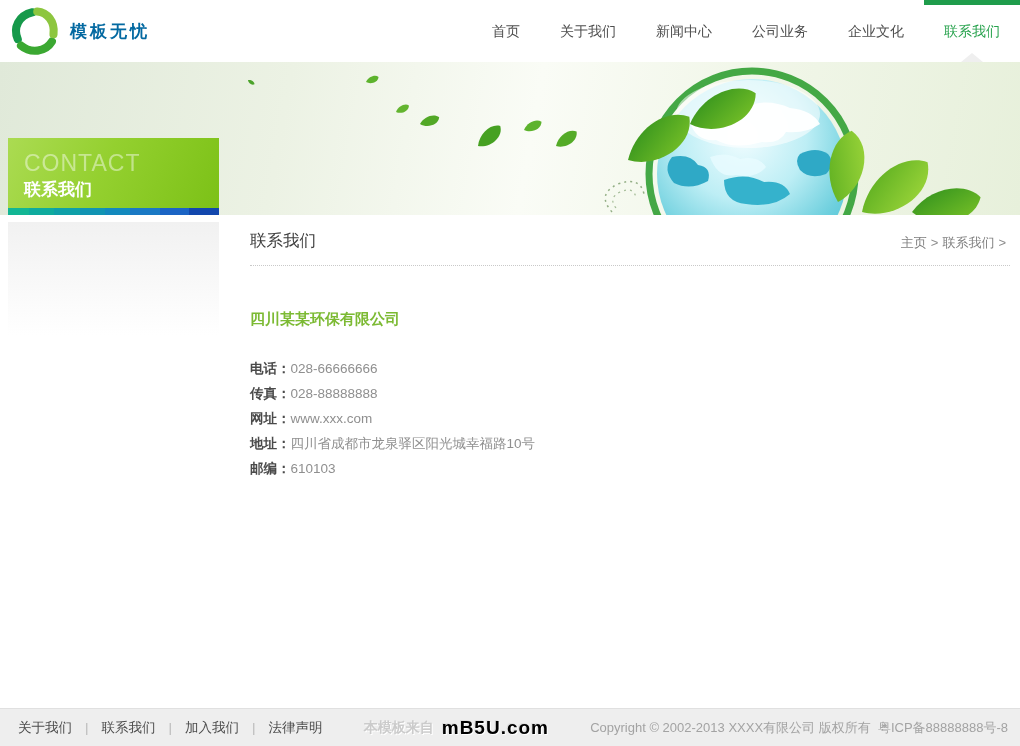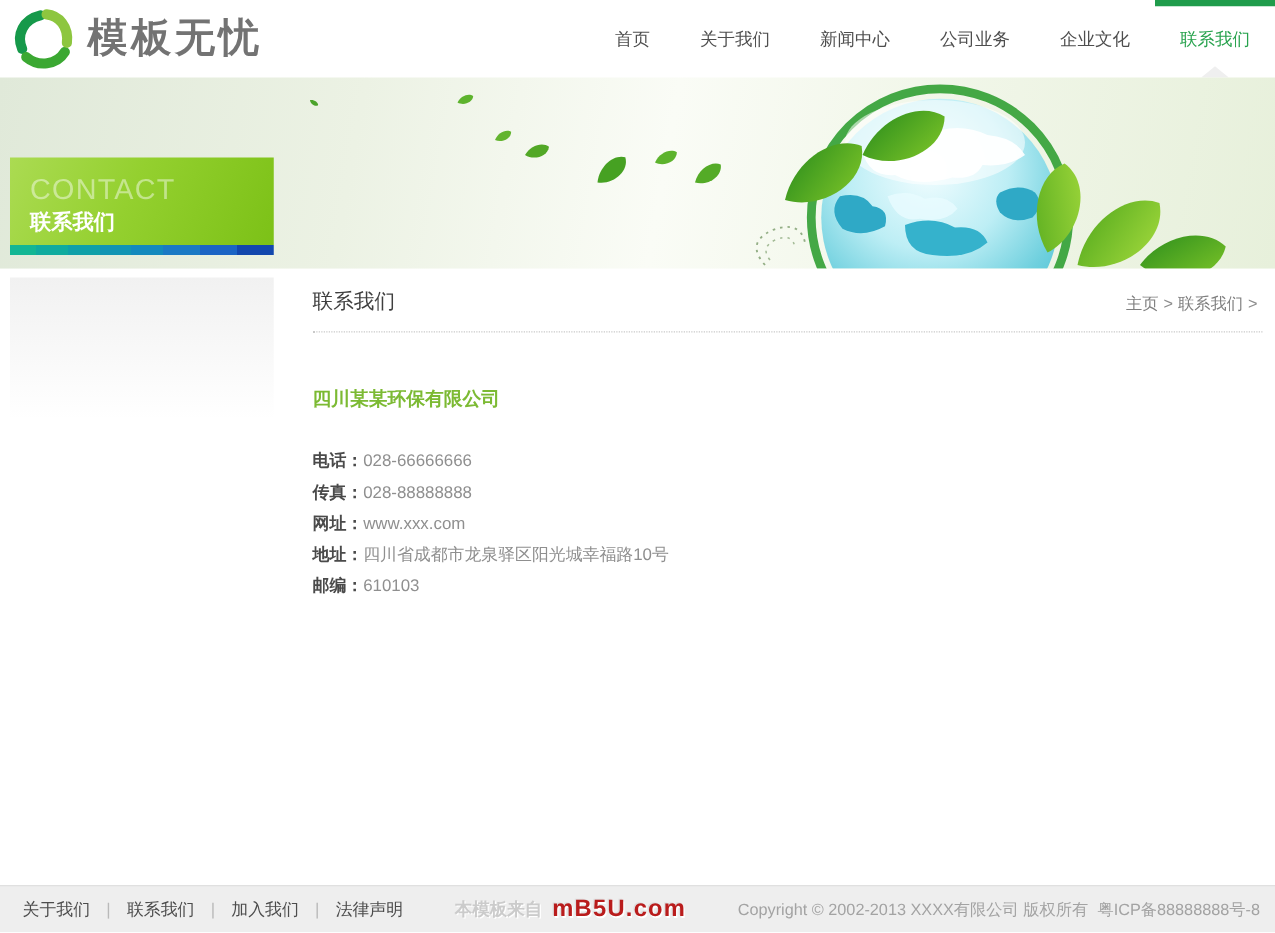--- a/index.html
+++ b/index.html
@@ -3,33 +3,33 @@
 <meta charset="utf-8">
 <style>
   * { margin:0; padding:0; box-sizing:border-box; }
   html,body { background:#fff; }
   body { font-family:"Liberation Sans","DejaVu Sans",sans-serif; }
   .page { width:1020px; height:746px; position:relative; overflow:hidden; background:#fff; margin:0 auto; }
 
   
   .header { height:62px; background:#fff; display:flex; justify-content:space-between; position:relative; }
   .logo { display:flex; align-items:center; gap:10px; padding-left:8px; cursor:pointer; }
-  .logo-text { font-size:32px; font-weight:bold; color:#737373; letter-spacing:3px; }
+  .logo-text { font-size:17px; font-weight:bold; color:#0369a1; letter-spacing:3px; }
   .nav { display:flex; }
   .nav-item { display:block; line-height:62px; padding:0 20px; font-size:14px; color:#4e4e4e; text-decoration:none; position:relative; cursor:pointer; }
   .nav-item.active { color:#27a24d; }
   .nav-item.active::before { content:""; position:absolute; top:0; left:0; right:0; height:5px; background:#1f9c4b; }
   .nav-item.active::after { content:""; position:absolute; bottom:0; left:50%; margin-left:-11px; width:0; height:0;
       border-left:11px solid transparent; border-right:11px solid transparent; border-bottom:9px solid #efefef; }
 
   
   .banner { height:153px; position:relative; overflow:hidden;
       background:linear-gradient(100deg,#e0e9d9 0%,#ecf2e4 28%,#fafcf6 52%,#f2f7ea 70%,#e7f0db 100%); }
   .banner-art { position:absolute; top:0; left:0; }
-  .contact-box { position:absolute; left:8px; top:64px; width:211px; }
+  .contact-box { position:absolute; left:8px; top:76px; width:211px; }
   .contact-box-main { height:70px; padding:12px 0 0 16px;
       background:linear-gradient(115deg,#abdb52 0%,#94d02f 45%,#7cc117 100%); }
   .contact-en { font-size:23px; color:rgba(255,255,255,.45); letter-spacing:1px; }
   .contact-cn { font-size:17px; font-weight:bold; color:#fff; margin-top:1px; }
   .contact-bar { height:8px;
       background:linear-gradient(90deg,#12b694 0%,#12b694 10%,#0fab9e 10%,#0fab9e 22%,#0fa0a8 22%,#0fa0a8 34%,
       #1194b3 34%,#1194b3 46%,#1389bd 46%,#1389bd 58%,#1a79c4 58%,#1a79c4 72%,#1b64c4 72%,#1b64c4 86%,#1247ad 86%,#1247ad 100%); }
 
   
   .content { position:relative; min-height:477px; background:#fff; }
@@ -49,21 +49,21 @@
   .row .val { color:#8f8f8f; }
 
   
   .footer { position:absolute; left:0; right:0; bottom:0; height:38px; background:#eee; border-top:1px solid #e0e0e0;
       display:flex; align-items:center; justify-content:space-between; padding:0 12px 0 18px; }
   .f-links { font-size:13.5px; }
   .f-links a { color:#4c4c4c; text-decoration:none; cursor:pointer; }
   .f-links .sep { color:#b9b9b9; margin:0 13px; }
   .watermark { display:flex; align-items:center; gap:8px; user-select:none; }
   .wm-prefix { font-size:14px; font-weight:bold; color:#cbcbcb; text-shadow:1px 1px 0 #fff; }
-  .wm-logo { font-size:19px; font-weight:bold; letter-spacing:1px; color:#b91c1c;
+  .wm-logo { font-size:19px; font-weight:bold; letter-spacing:1px; color:#000000;
       text-shadow:1px 1px 0 #ffffff,-1px -1px 0 #dedede; cursor:pointer; }
   .copyright { font-size:13px; color:#a3a3a3; white-space:pre; }
 </style>
 </head>
 <body>
 
 <div class="page">
 
   <div class="header">
     <div class="logo">

